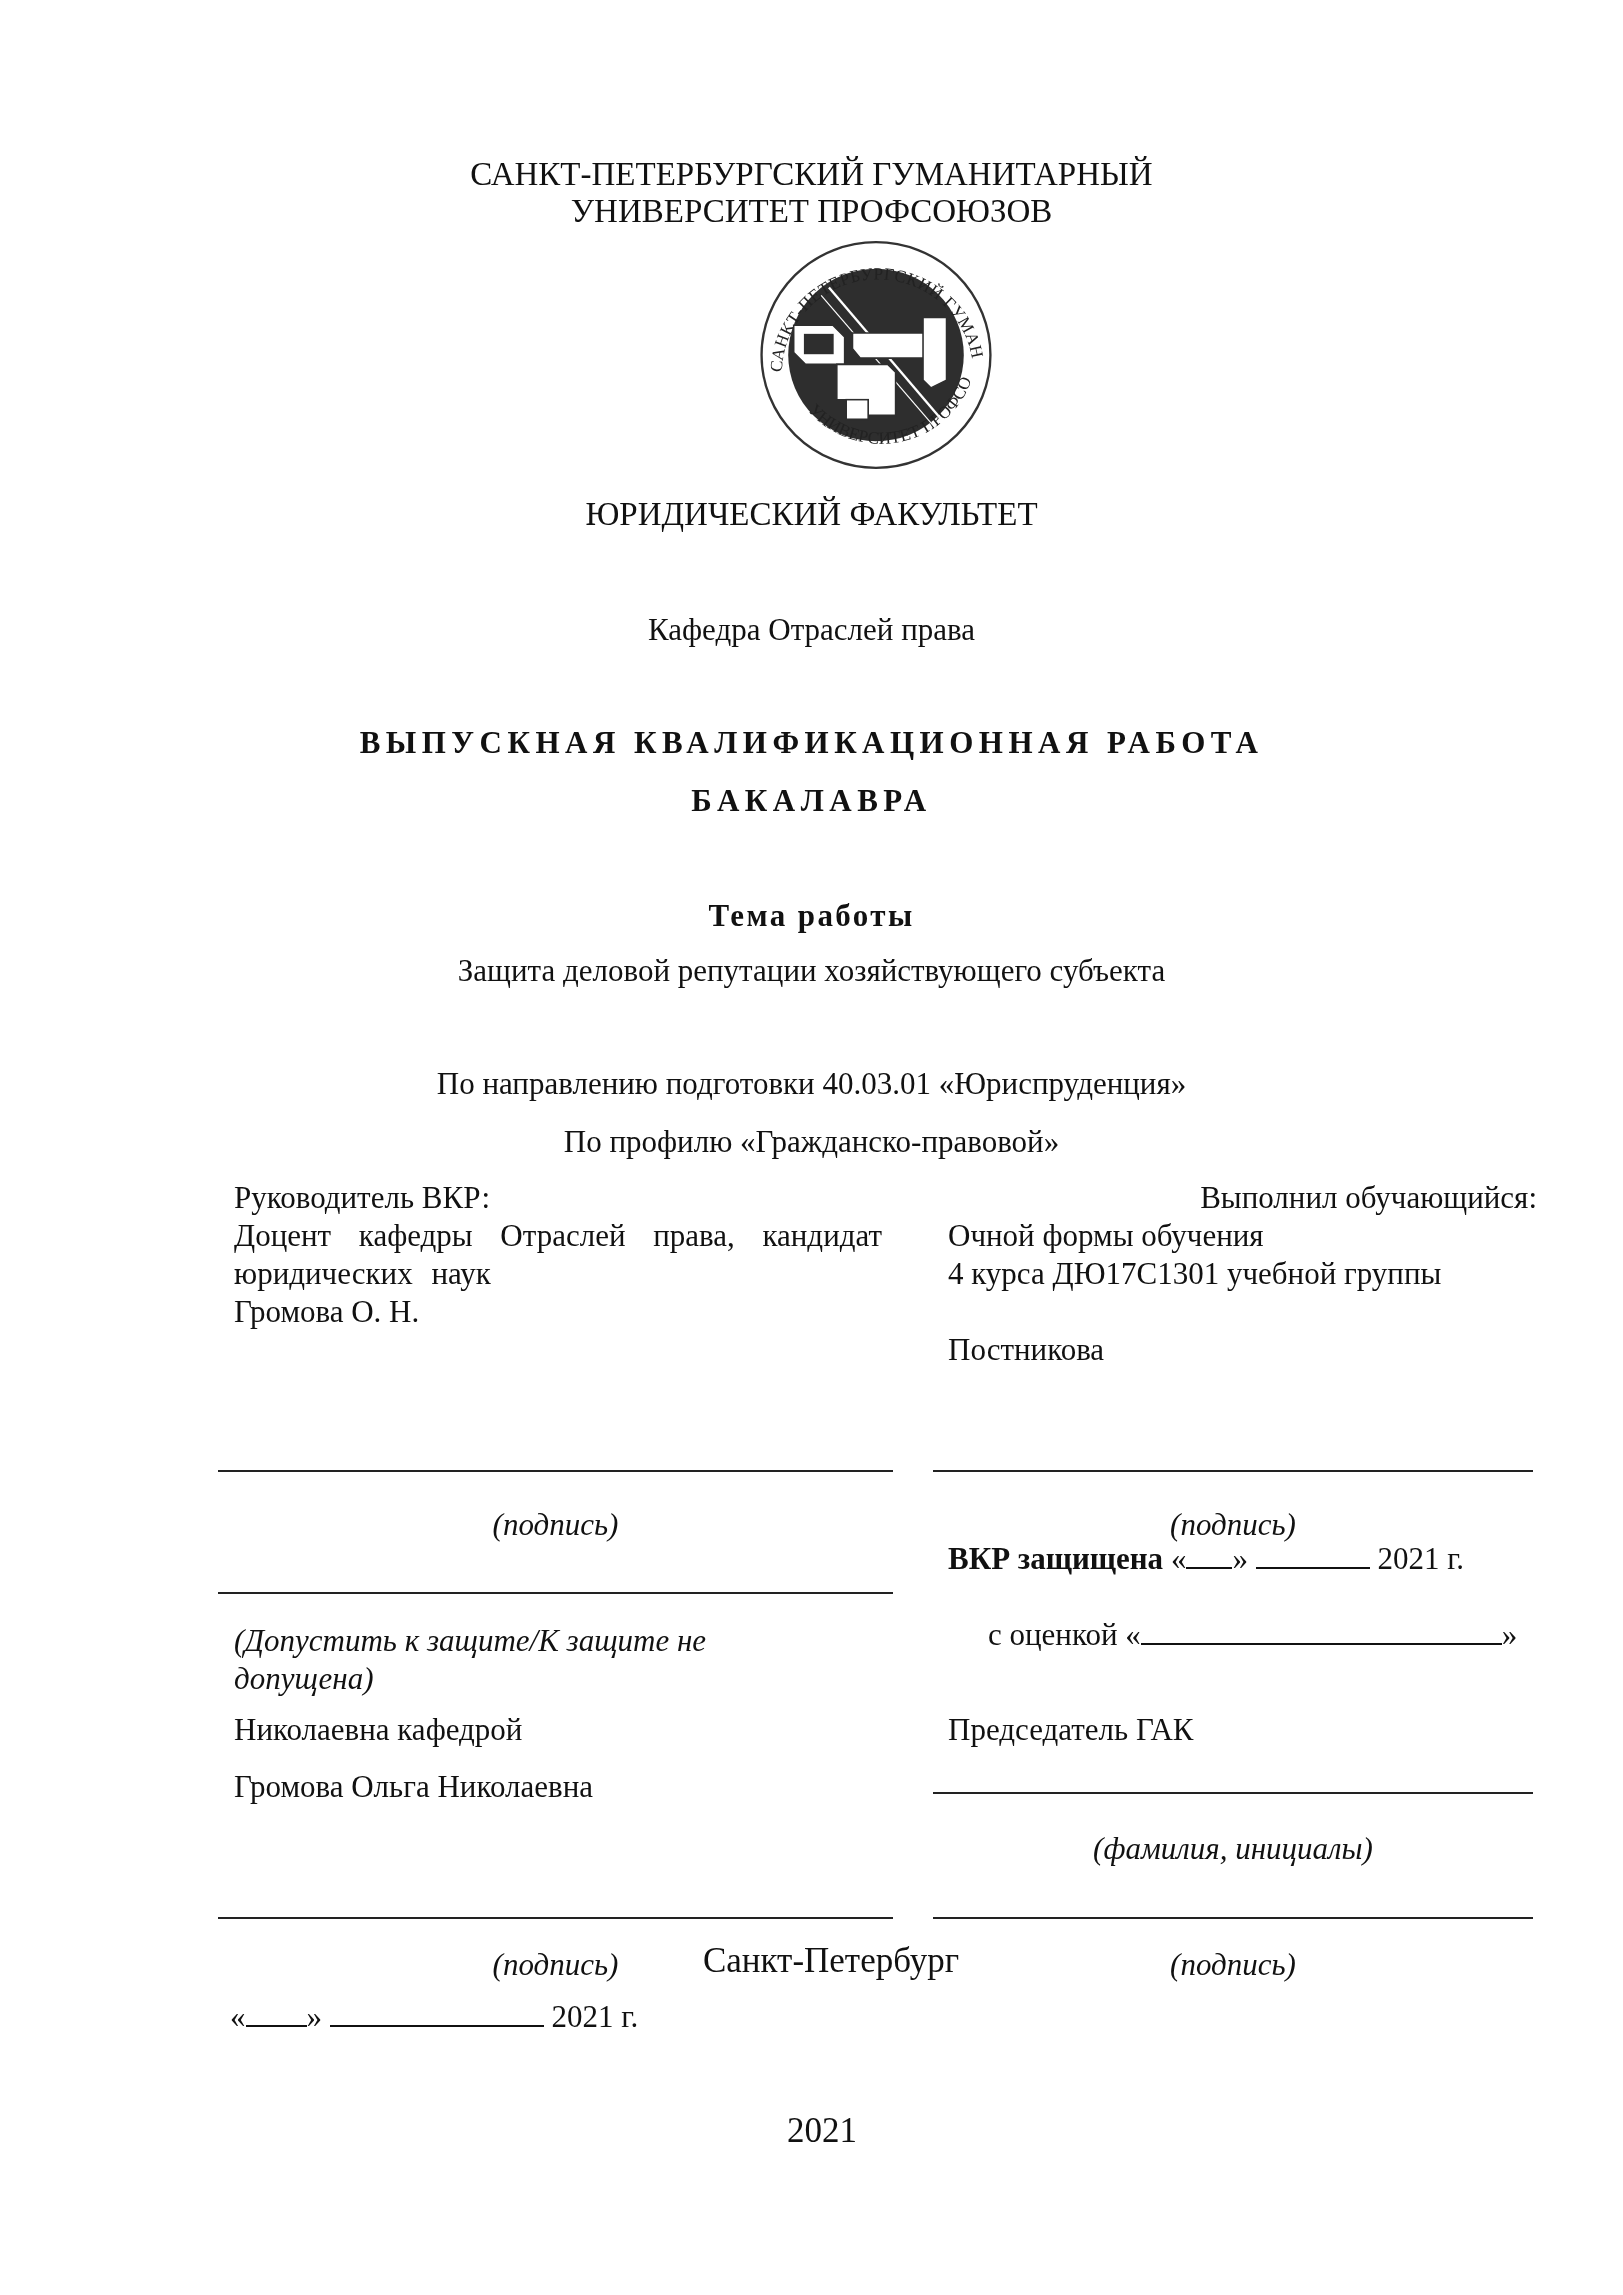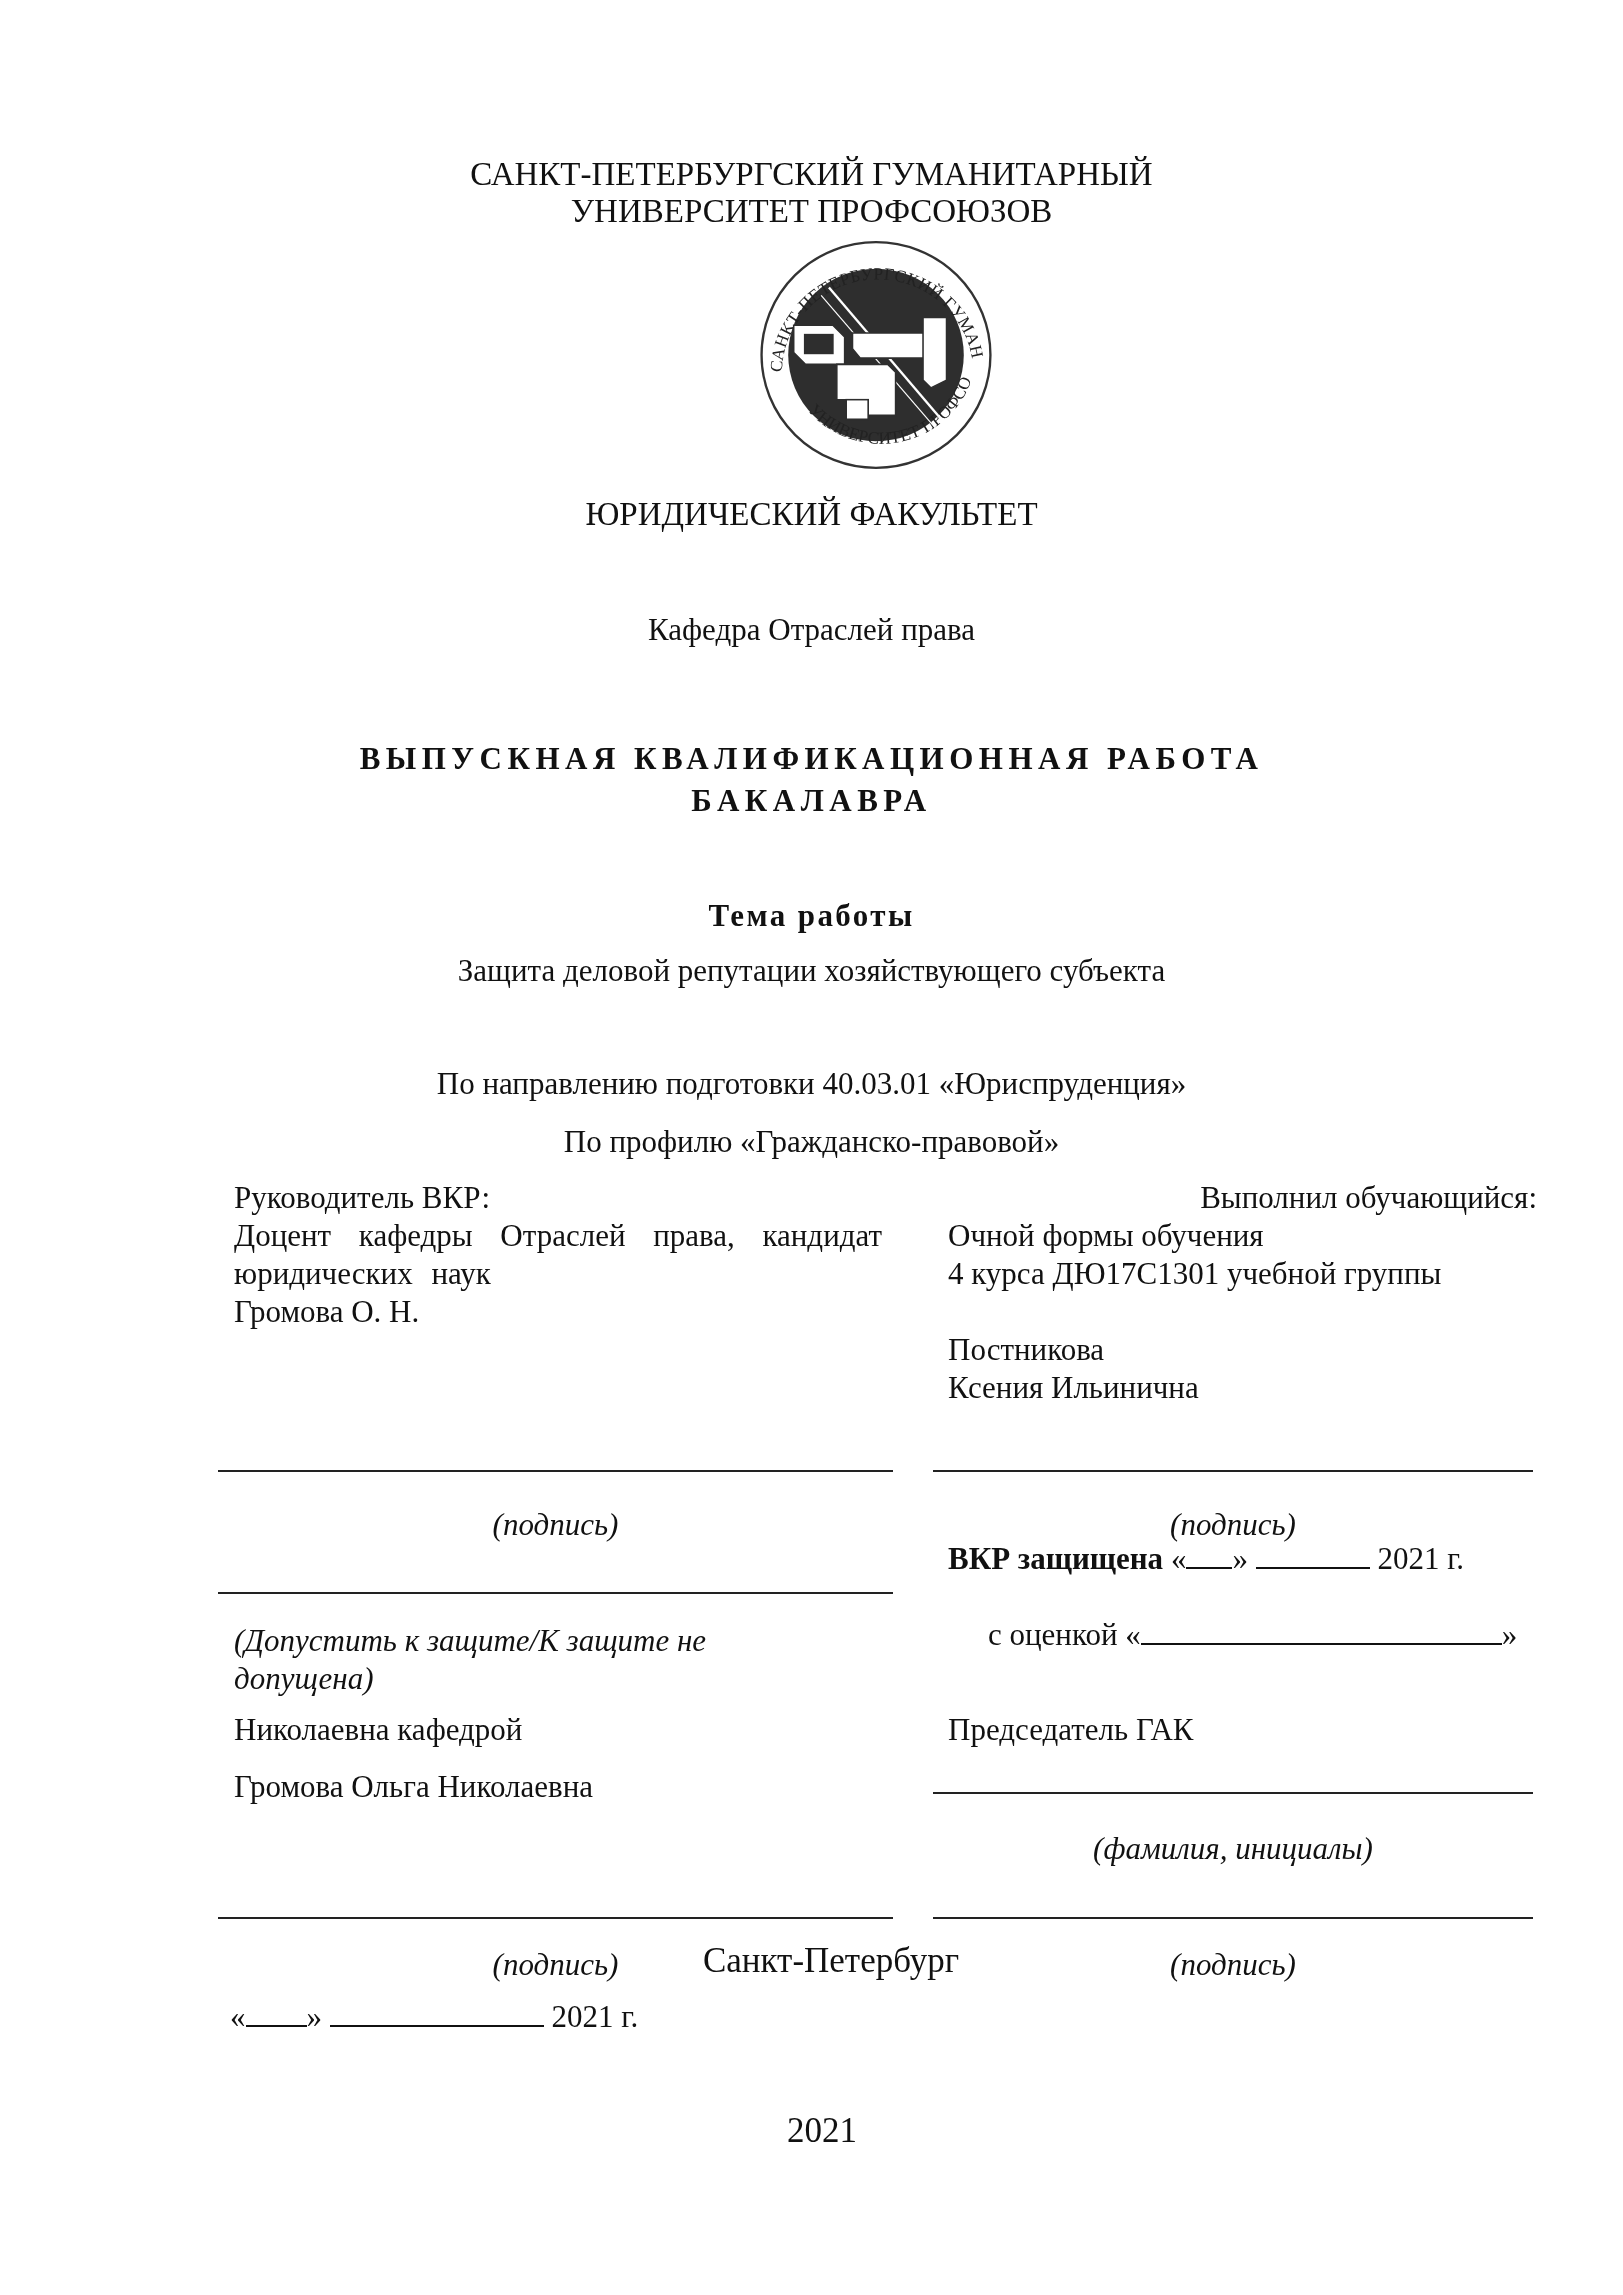--- a/index.html
+++ b/index.html
@@ -51,42 +51,41 @@
       <path d="M 210 100 L 240 100 L 240 180 L 220 190 L 210 180 Z"></path>
       <path d="M 100 160 L 165 160 L 175 170 L 175 225 L 140 225 L 140 205 L 100 205 Z"></path>
       <rect x="112" y="205" width="28" height="25"></rect>
     </g>
   </svg>
 </div>
 
 <div class="abs center t42" style="top:495px;">ЮРИДИЧЕСКИЙ ФАКУЛЬТЕТ</div>
 <div class="abs center t40" style="top:611px;">Кафедра Отраслей права</div>
 
-<div class="abs center t40 bold spaced" style="top:724px;margin-top:16px;">ВЫПУСКНАЯ КВАЛИФИКАЦИОННАЯ РАБОТА</div>
+<div class="abs center t40 bold spaced" style="top:724px;">ВЫПУСКНАЯ КВАЛИФИКАЦИОННАЯ РАБОТА</div>
 <div class="abs center t40 bold spaced" style="top:782px;">БАКАЛАВРА</div>
 
 <div class="abs center t40 bold" style="top:897px; letter-spacing:2.4px;">Тема работы</div>
 <div class="abs center t40" style="top:952px;">Защита деловой репутации хозяйствующего субъекта</div>
 
 <div class="abs center t40" style="top:1065px;">По направлению подготовки 40.03.01 «Юриспруденция»</div>
 <div class="abs center t40" style="top:1123px;">По профилю «Гражданско-правовой»</div>
 
 <div class="col t40" style="left:234px; top:1179px; width:648px;">
   <div>Руководитель ВКР:</div>
   <div class="justify" style="word-spacing:11px;">Доцент кафедры Отраслей права, кандидат юридических наук</div>
   <div>Громова О. Н.</div>
 </div>
 
 <div class="col t40" style="left:948px; top:1179px; width:589px;">
   <div style="text-align:right; padding-left:31px;">Выполнил обучающийся:</div>
   <div>Очной формы обучения</div>
   <div>4 курса ДЮ17С1301 учебной группы</div>
   <div style="height:38px;"></div>
   <div>Постникова</div>
-  <div>Ксения Ильинична</div>
 </div>
 
 <div class="line" style="left:218px; top:1470px; width:675px;"></div>
 <div class="line" style="left:933px; top:1470px; width:600px;"></div>
 <div class="abs t40 ital" style="left:218px; width:675px; text-align:center; top:1482px;">(подпись)</div>
 <div class="abs t40 ital" style="left:933px; width:600px; text-align:center; top:1482px;">(подпись)</div>
 
 <div class="abs t40" style="left:948px; top:1540px;">
   <span class="bold">ВКР защищена</span>
   <span>«</span><span class="u" style="width:46px;"></span><span>»</span>

